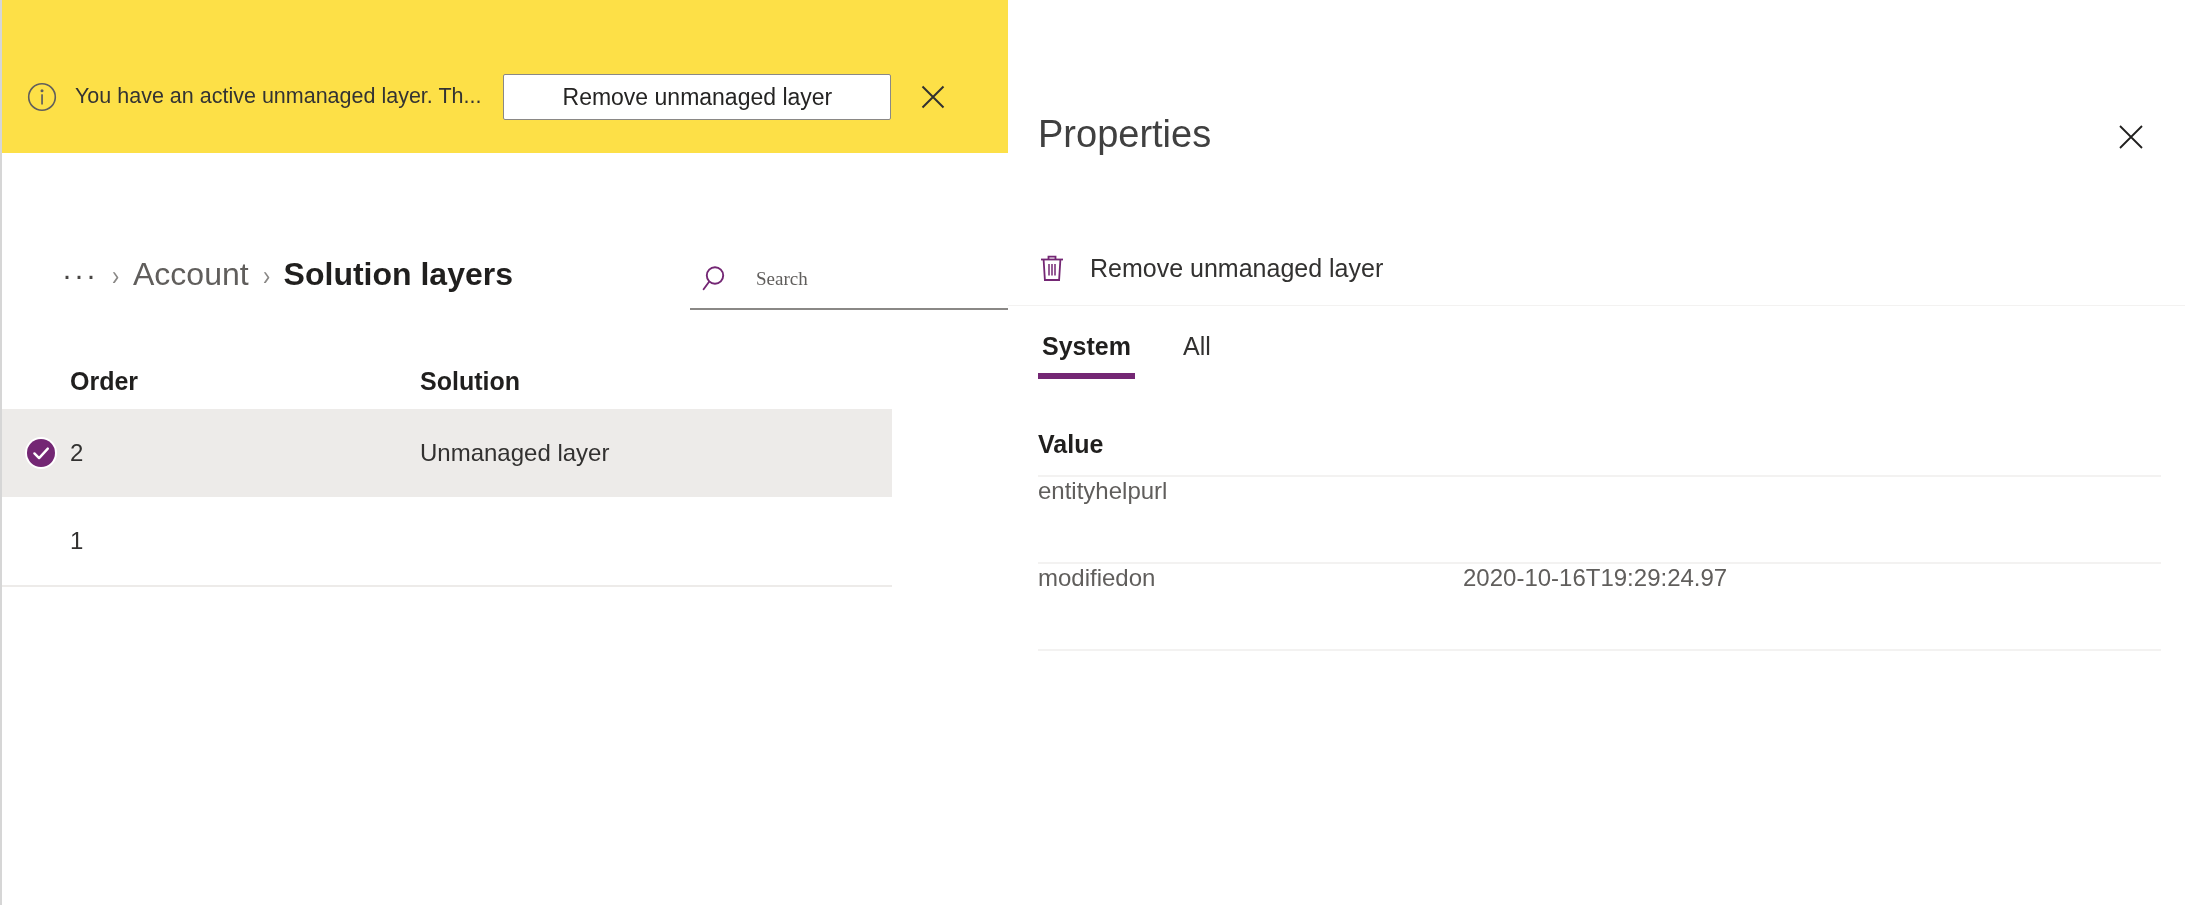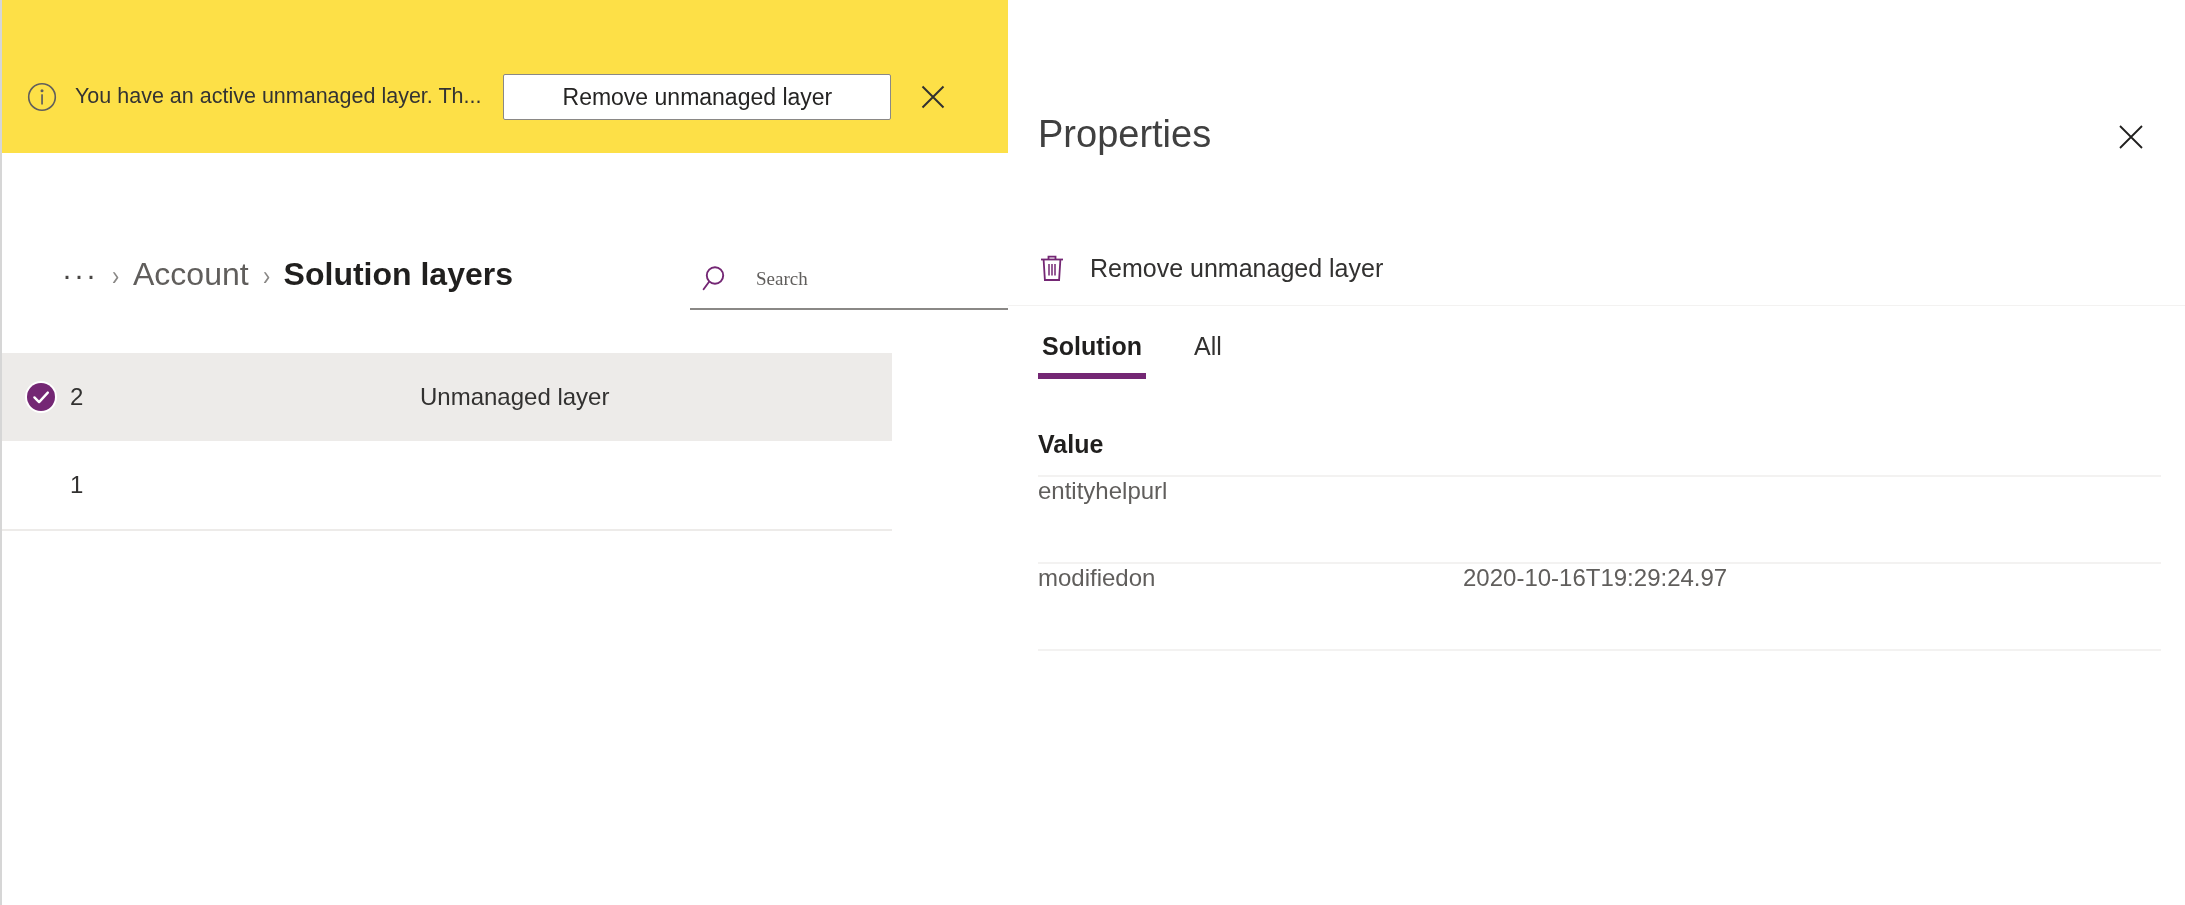--- a/index.html
+++ b/index.html
@@ -417,20 +417,28 @@
           <svg viewBox="0 0 30 30" width="30" height="30" aria-hidden="true">
             <circle cx="13" cy="11.5" r="8.2" fill="none" stroke="#742774" stroke-width="1.9"></circle>
             <path d="M7.1 17.7 L1.6 25.2" stroke="#742774" stroke-width="1.9" fill="none" stroke-linecap="round"></path>
           </svg>
         </span>
         <input id="search-input" type="text" value="" placeholder="Search" style="">
       </div>
     </div>
 
     <div id="layers-table">
+      <div id="layers-header">
+        <div class="col-order">
+          <span class="hdr-text">Order</span>
+        </div>
+        <div class="col-solution">
+          <span class="hdr-text">Solution</span>
+        </div>
+      </div>
 
       <div id="layers-rows">
         <div class="layer-row selected">
           <span class="row-check">
             <svg viewBox="0 0 34 34" width="34" height="34" aria-hidden="true">
               <circle cx="17" cy="17" r="16" fill="#ffffff"></circle>
               <circle cx="17" cy="17" r="14" fill="#742774"></circle>
               <path d="M10.4 17.4 L15.1 22.1 L23.8 12.6" stroke="#ffffff" stroke-width="2.4" fill="none" stroke-linecap="round" stroke-linejoin="round"></path>
             </svg>
           </span>
@@ -470,21 +478,21 @@
             <path d="M5.6 6.5 L6.9 27 H21.1 L22.4 6.5" stroke="#742774" stroke-width="1.8" fill="none"></path>
             <path d="M11 11 V22.5 M14 11 V22.5 M17 11 V22.5" stroke="#742774" stroke-width="1.5" fill="none"></path>
           </svg>
         </span>
         <span class="cmd-label">Remove unmanaged layer</span>
       </button>
     </div>
 
     <div id="panel-tabs">
       <div class="panel-tab active">
-        <span>Solution</span>
+        <span>System</span>
       </div>
       <div class="panel-tab">
         <span>All</span>
       </div>
     </div>
 
     <div id="properties-table">
       <div class="prop-header">
         <div class="col-prop-value">
           <span class="hdr-text">Value</span>

